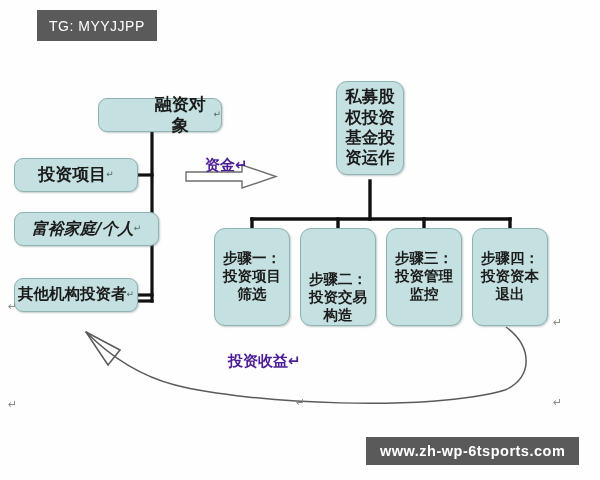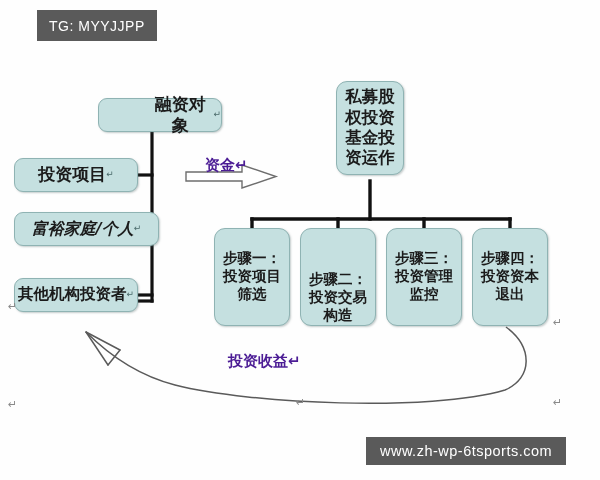--- a/index.html
+++ b/index.html
@@ -37,20 +37,21 @@
     padding: 4px 12px;
     font-size: 14px;
     margin-left: 13px;
   }
   #site-watermark {
     left: 366px;
     top: 437px;
     height: 28px;
     padding: 0 14px;
     font-size: 14.5px;
+    font-weight: bold;
   }
 
   
   #wires {
     position: absolute;
     left: 0;
     top: 0;
     width: 600px;
     height: 480px;
   }

